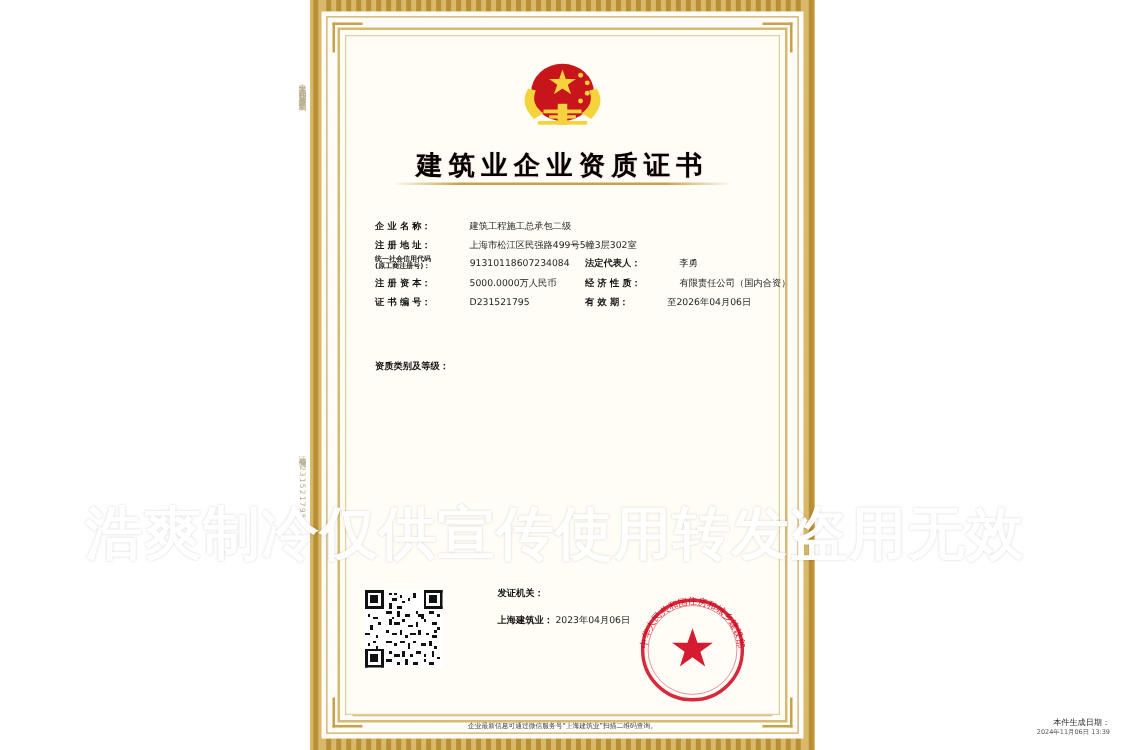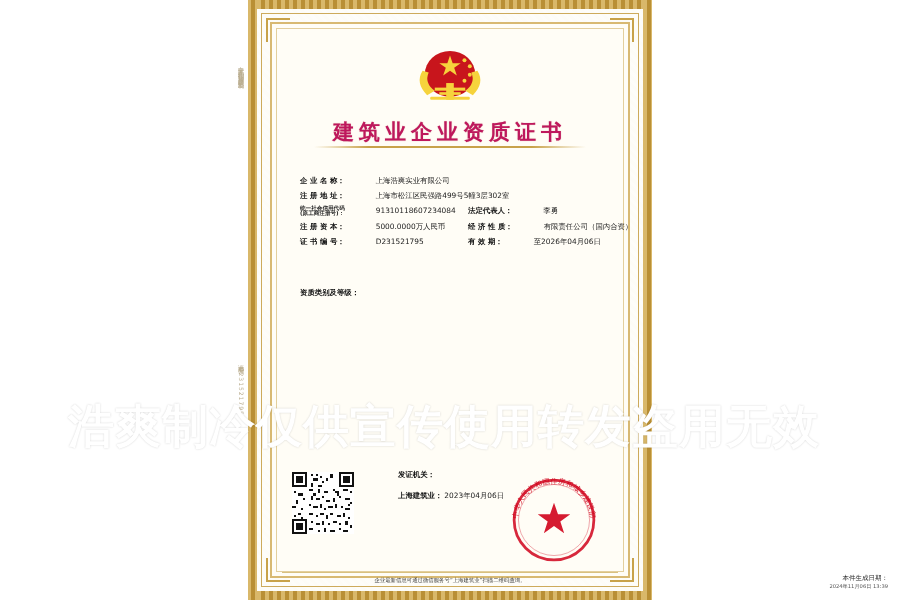--- a/index.html
+++ b/index.html
@@ -95,21 +95,21 @@
   .title {
     position: absolute;
     top: 118px;
     left: 0;
     width: 100%;
     text-align: center;
     font-family: "DejaVu Serif", "Liberation Serif", serif;
     font-size: 21px;
     font-weight: bold;
     letter-spacing: 5px;
-    color: #be185d;
+    color: #000000;
     text-shadow: 0 0 1px rgba(163,19,26,0.4);
   }
   .title-rule {
     position: absolute;
     top: 146px;
     left: 66px;
     right: 66px;
     height: 2px;
     background: linear-gradient(90deg, rgba(200,162,74,0), #c8a24a 20%, #c8a24a 80%, rgba(200,162,74,0));
   }
@@ -276,21 +276,21 @@
   </svg>
 
   <div class="title">建筑业企业资质证书</div>
   <div class="title-rule"></div>
 
   <div class="fields">
 
     <div class="row">
       <div class="cell col-right">
         <span class="lbl">企 业 名 称：</span>
-        <span class="val">上海浩爽实业有限公司</span>
+        <span class="val">建筑工程施工总承包二级</span>
       </div>
     </div>
 
     <div class="row">
       <div class="cell col-right">
         <span class="lbl">注 册 地 址：</span>
         <span class="val">上海市松江区民强路499号5幢3层302室</span>
       </div>
     </div>
 

